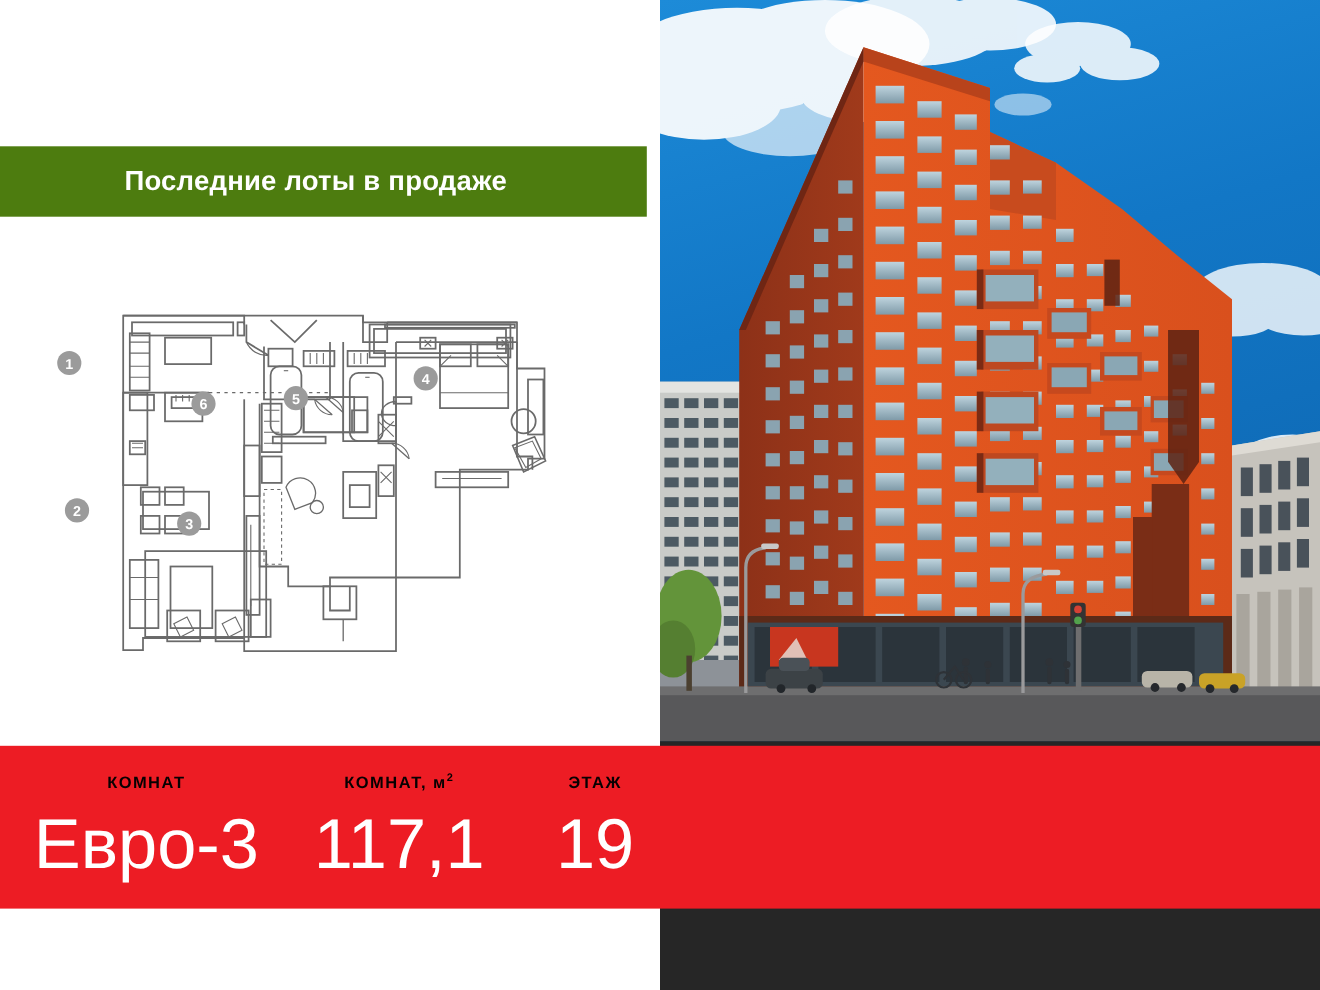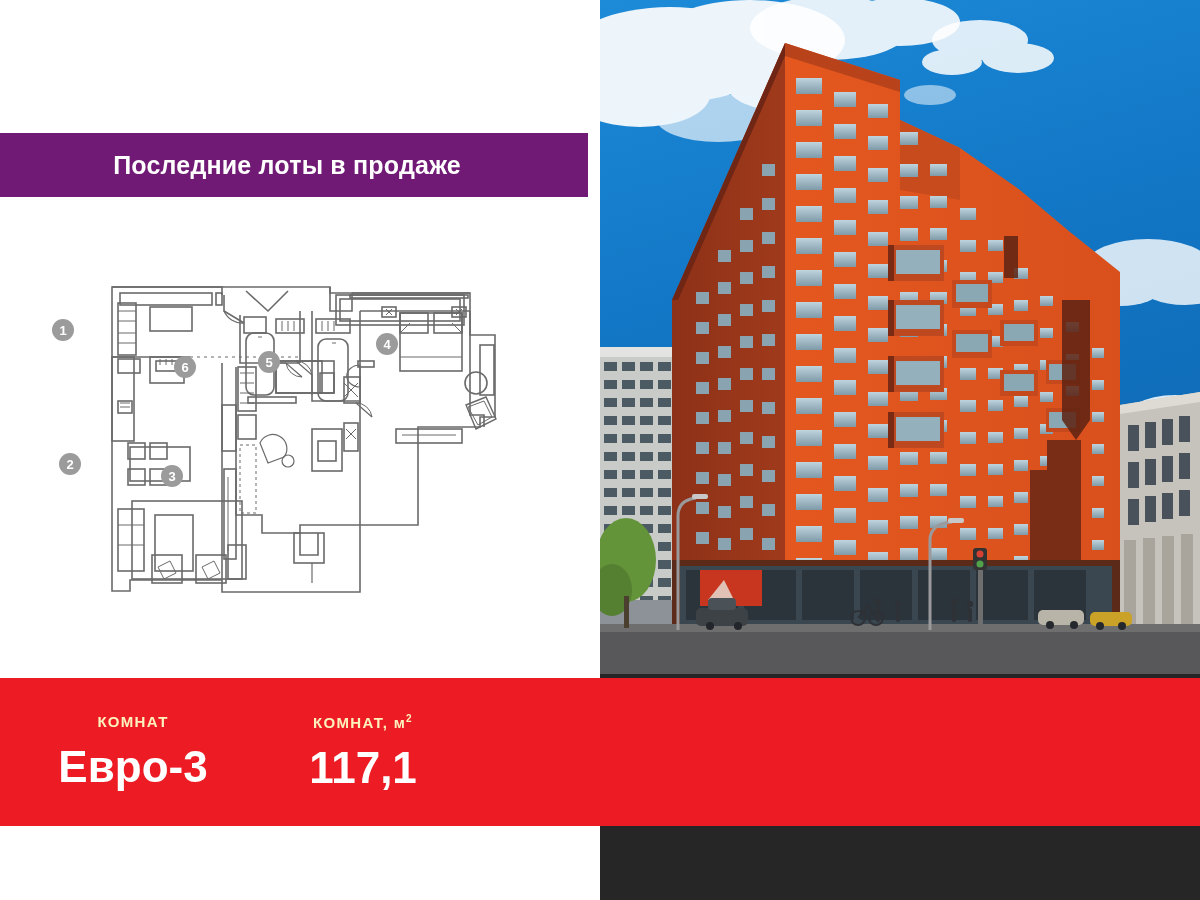--- a/index.html
+++ b/index.html
@@ -13,21 +13,21 @@
   
   #canvas{ position:absolute; inset:0; background:#ffffff; }
 
   
   .bottom-left-bg{ position:absolute; left:0; top:673px; width:600px; height:227px; background:#ffffff; }
   .bottom-right-bg{ position:absolute; left:600px; top:673px; width:600px; height:227px; background:#262626; }
 
   
   .headline-banner{
     position:absolute; left:0; top:133px; width:588px; height:64px;
-    background:#701a75; display:flex; align-items:center;
+    background:#4d7c0f; display:flex; align-items:center;
   }
   .headline-text{
     color:#ffffff; font-size:25px; font-weight:bold; letter-spacing:.2px;
     width:100%; text-align:center; padding-right:14px;
   }
 
   
   .floorplan-wrap{ position:absolute; left:0px; top:215px; width:600px; height:440px; }
   .floorplan-svg{ display:block; width:600px; height:440px; }
 
@@ -37,26 +37,26 @@
 
   
   .spec-bar{
     position:absolute; left:0; top:678px; width:1200px; height:148px;
     background:#ED1C24;
   }
   .spec-left{ position:absolute; left:0; top:0; width:600px; height:148px; }
   .spec-col{ position:absolute; top:0; height:148px; display:flex; flex-direction:column;
              align-items:center; justify-content:center; }
   .spec-label{
-    color:#fef9c3; font-size:15px; font-weight:bold; letter-spacing:1.3px;
+    color:#000000; font-size:15px; font-weight:bold; letter-spacing:1.3px;
     margin-bottom:14px; opacity:.97; white-space:nowrap;
   }
   .spec-label sup{ font-size:10px; vertical-align:super; }
   .spec-value{
-    color:#ffffff; font-size:44px; font-weight:bold; line-height:1.05; white-space:nowrap;
+    color:#ffffff; font-size:64px; font-weight:normal; line-height:1.05; white-space:nowrap;
   }
 
   .col-rooms{ left:22px;  width:222px; }
   .col-area { left:244px; width:238px; }
   .col-floor{ left:482px; width:118px; }
 </style>
 </head>
 <body>
 
 <div id="canvas">
@@ -731,18 +731,22 @@
       <div class="spec-col col-rooms">
         <div class="spec-label">КОМНАТ</div>
         <div class="spec-value">Евро-3</div>
       </div>
 
       <div class="spec-col col-area">
         <div class="spec-label"><span>КОМНАТ, м</span><sup>2</sup></div>
         <div class="spec-value">117,1</div>
       </div>
 
+      <div class="spec-col col-floor">
+        <div class="spec-label">ЭТАЖ</div>
+        <div class="spec-value">19</div>
+      </div>
 
     </div>
 
   </div>
 
 </div>
 
 </body></html>

